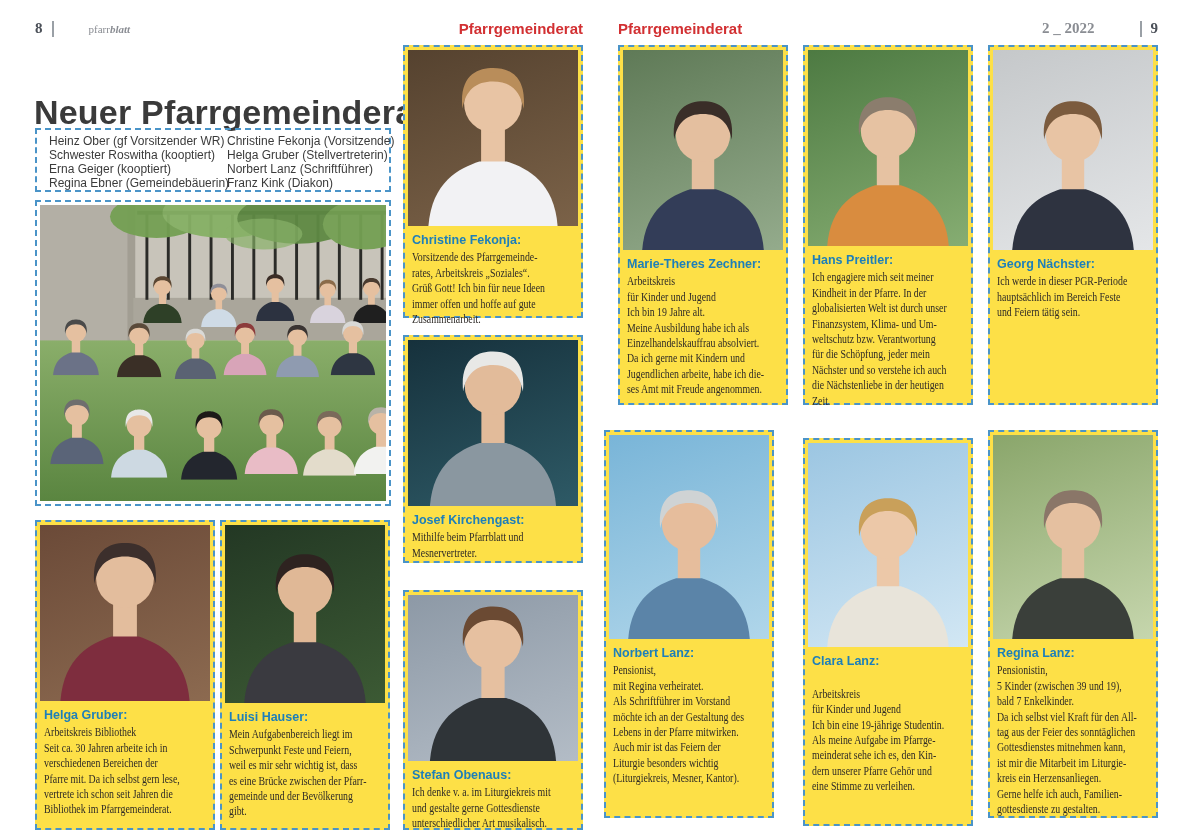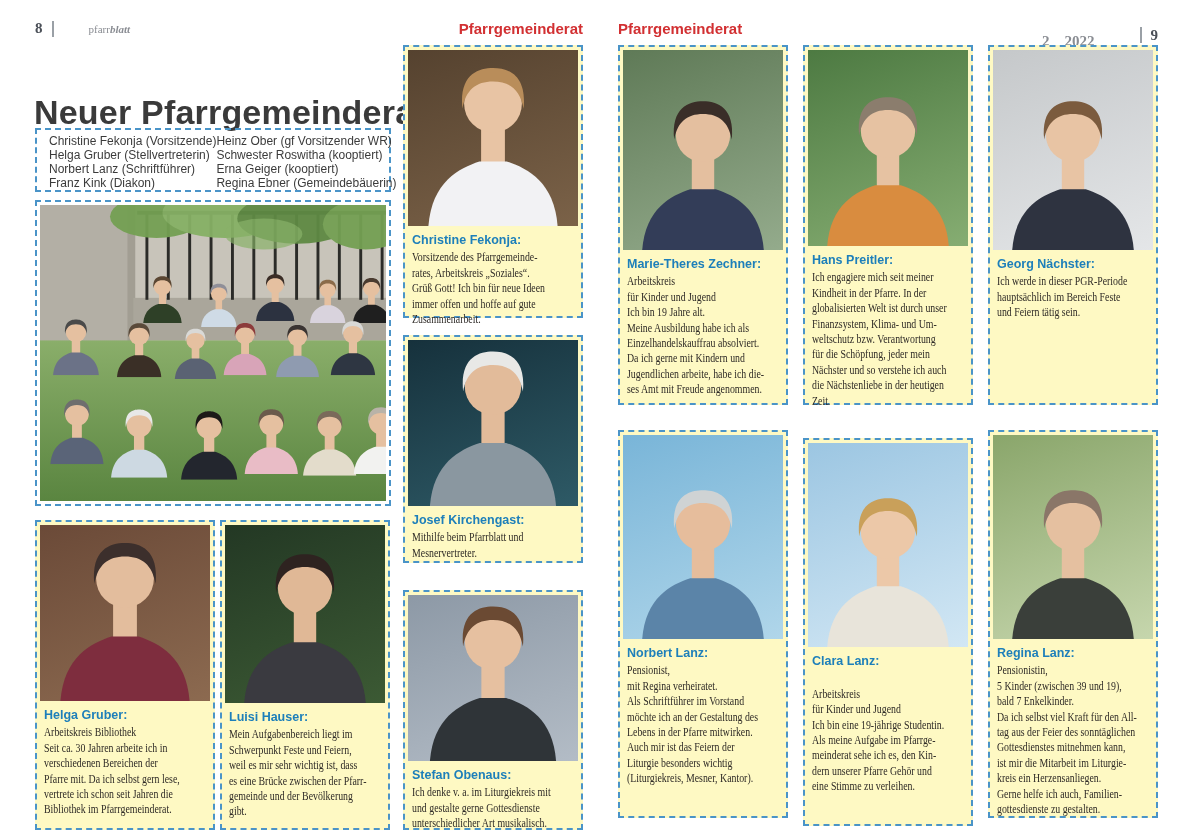--- a/index.html
+++ b/index.html
@@ -21,42 +21,42 @@
   .hdr{position:absolute;top:20px;font-size:14.5px;white-space:nowrap;}
   #hdr-left{left:35px;display:flex;align-items:center;}
   .pageno{font-family:"Liberation Serif",serif;font-weight:700;color:var(--page-number);font-size:15px;}
   .hdr-bar{display:inline-block;width:2px;height:16px;background:#9aa0a6;margin:0 9px;}
   .logo{font-family:"Liberation Serif",serif;color:var(--header-gray);font-size:11px;margin-left:26px;}
   .logo .it{font-style:italic;font-weight:700;}
   .hdr-section{font-weight:700;color:var(--accent-red);font-size:15px;}
   #hdr-sec-left{left:403px;width:180px;text-align:right;}
   #hdr-sec-right{left:618px;}
   #hdr-right{right:30px;display:flex;align-items:center;}
-  .issue{font-family:"Liberation Serif",serif;font-weight:700;color:var(--header-gray);font-size:15px;margin-right:36px;margin-top:13px;}
+  .issue{font-family:"Liberation Serif",serif;font-weight:700;color:var(--header-gray);font-size:15px;margin-right:36px;}
   
   #page-title{
     position:absolute;left:34px;top:70px;font-size:34px;font-weight:700;
     color:var(--title-text);letter-spacing:.2px;
   }
   #board-box{
     position:absolute;left:35px;top:128px;width:356px;height:64px;
     border:2px dashed var(--dashed-border);display:flex;
     padding:4px 0 4px 12px;
   }
   .board-col{width:178px;font-size:12px;line-height:14px;color:#3b3b3b;}
   .board-col div{white-space:nowrap;}
   
   #group-photo{
     position:absolute;left:35px;top:200px;width:356px;height:306px;
     border:2px dashed var(--dashed-border);padding:3px;
   }
   #group-photo svg{display:block;width:100%;height:100%;}
   
   .card{
-    position:absolute;border:2px dashed var(--dashed-border);background:#fef9c3;
+    position:absolute;border:2px dashed var(--dashed-border);background:#fde047;
     padding:3px;
   }
   .photo{
     width:100%;position:relative;overflow:hidden;
     background:linear-gradient(160deg,var(--bg1,#999),var(--bg2,#bbb));
   }
   .photo svg{position:absolute;inset:0;width:100%;height:100%;}
   .member-name{
     font-size:12.5px;font-weight:700;color:var(--accent-blue);
     margin:7px 4px 3px;line-height:1.15;
@@ -76,21 +76,21 @@
   #card-helga{left:35px;top:520px;width:180px;height:310px;}
   #card-helga .photo{height:176px;}
   #card-luisi{left:220px;top:520px;width:170px;height:310px;}
   #card-luisi .photo{height:178px;}
   #card-marie{left:618px;top:45px;width:170px;height:360px;}
   #card-marie .photo{height:200px;}
   #card-hans{left:803px;top:45px;width:170px;height:360px;}
   #card-hans .photo{height:196px;}
   #card-georg{left:988px;top:45px;width:170px;height:360px;}
   #card-georg .photo{height:200px;}
-  #card-norbert{left:618px;top:430px;width:170px;height:388px;}
+  #card-norbert{left:604px;top:430px;width:170px;height:388px;}
   #card-norbert .photo{height:204px;}
   #card-clara{left:803px;top:438px;width:170px;height:388px;}
   #card-clara .photo{height:204px;}
   #card-regina{988px;left:988px;top:430px;width:170px;height:388px;}
   #card-regina .photo{height:204px;}
 </style>
 </head>
 <body>
 
 <svg width="0" height="0" style="position:absolute" aria-hidden="true">
@@ -114,30 +114,30 @@
 <div class="hdr" id="hdr-right">
   <span class="issue">2 _ 2022</span>
   <span class="hdr-bar"></span>
   <span class="pageno">9</span>
 </div>
 
 <h1 id="page-title">Neuer Pfarrgemeinderat</h1>
 
 <div id="board-box">
   <div class="board-col">
+    <div>Heinz Ober (gf Vorsitzender WR)</div>
+    <div>Schwester Roswitha (kooptiert)</div>
+    <div>Erna Geiger (kooptiert)</div>
+    <div>Regina Ebner (Gemeindebäuerin)</div>
+  </div>
+  <div class="board-col">
     <div>Christine Fekonja (Vorsitzende)</div>
     <div>Helga Gruber (Stellvertreterin)</div>
     <div>Norbert Lanz (Schriftführer)</div>
     <div>Franz Kink (Diakon)</div>
-  </div>
-  <div class="board-col">
-    <div>Heinz Ober (gf Vorsitzender WR)</div>
-    <div>Schwester Roswitha (kooptiert)</div>
-    <div>Erna Geiger (kooptiert)</div>
-    <div>Regina Ebner (Gemeindebäuerin)</div>
   </div>
 </div>
 
 <div id="group-photo" title="Gruppenfoto des neuen Pfarrgemeinderats im Pfarrgarten">
   <svg viewBox="0 0 356 306" preserveAspectRatio="none">
     <defs>
       <linearGradient id="g-grass" x1="0" y1="0" x2="0" y2="1">
         <stop offset="0" stop-color="#8aae6a"></stop>
           <stop offset="1" stop-color="#5a8540"></stop>
       </linearGradient>

